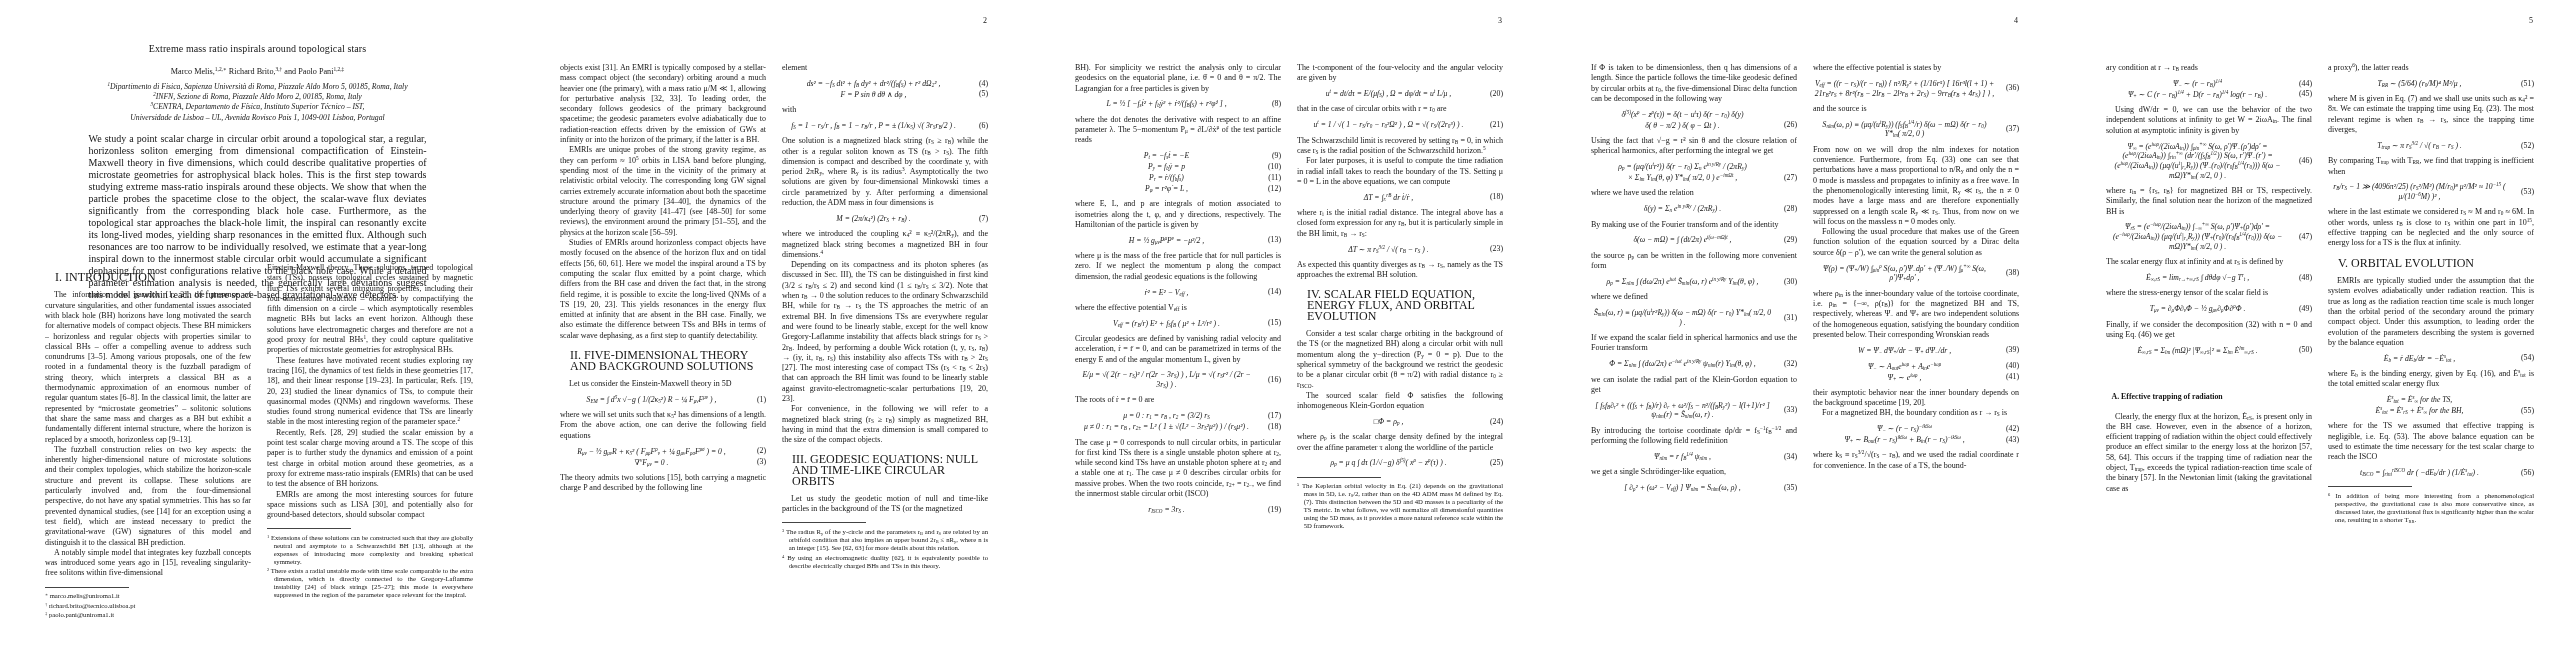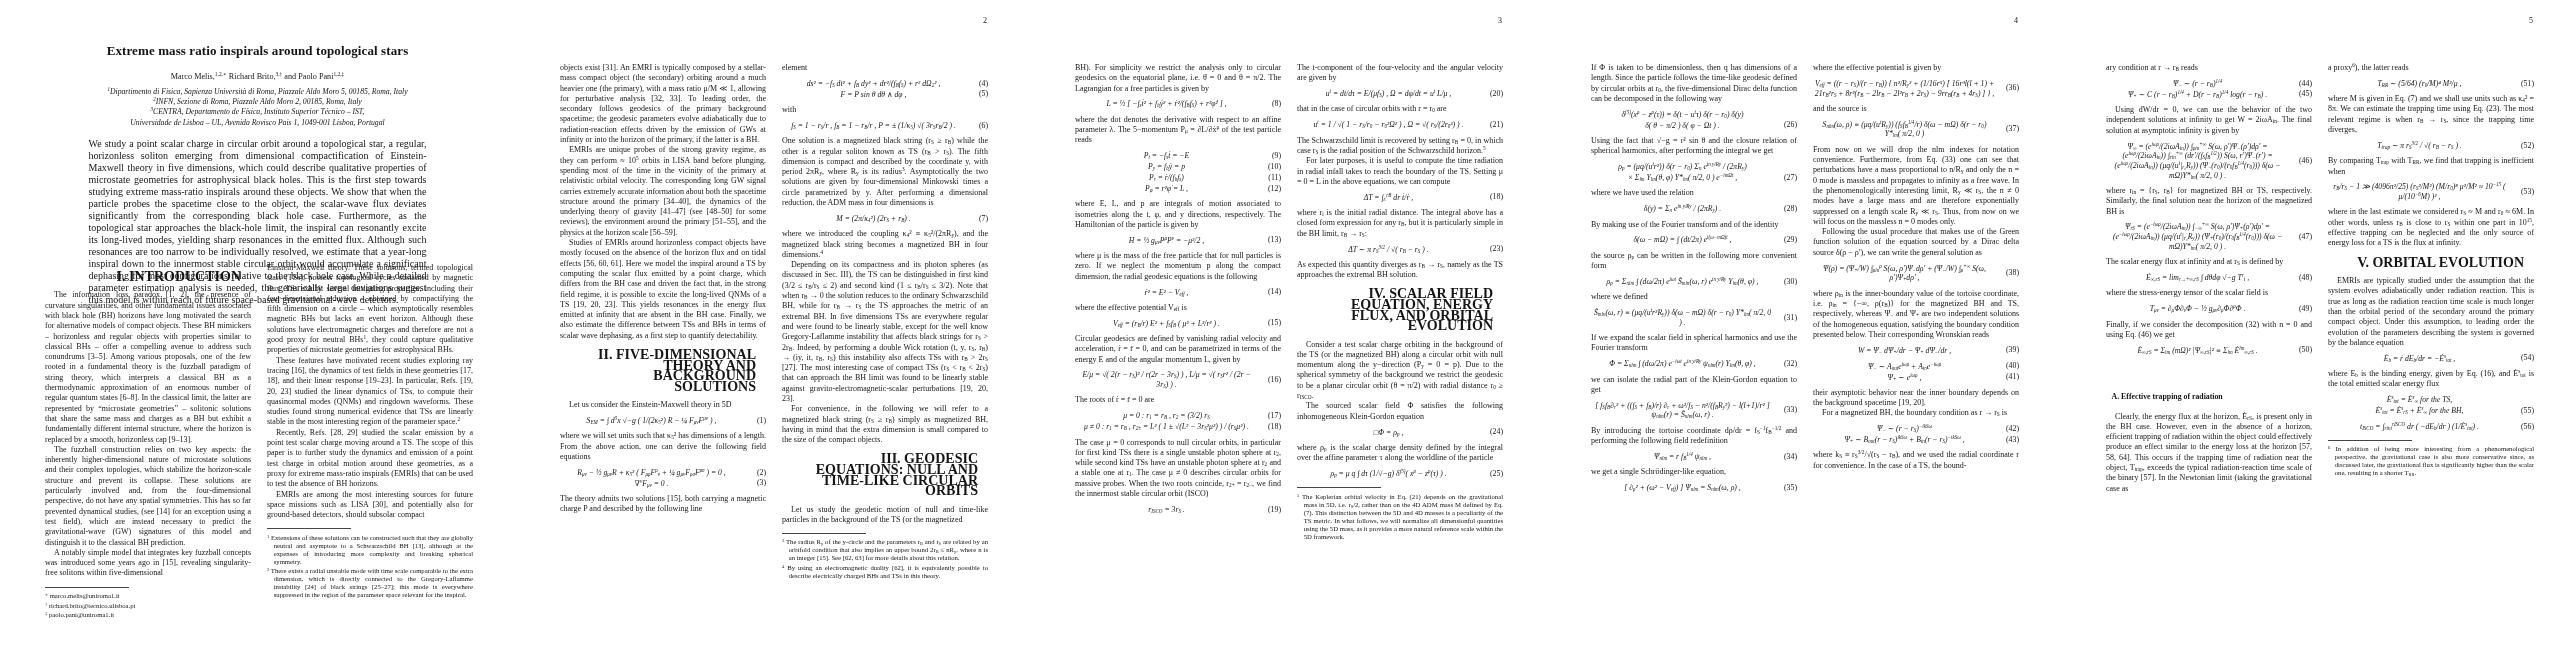--- a/index.html
+++ b/index.html
@@ -9,36 +9,36 @@
   #doc{position:absolute;inset:0;}
   .page{position:absolute;top:0;width:515px;height:667px;background:#fff;overflow:hidden;}
   .pagenum{position:absolute;top:15.6px;right:43px;font-size:8px;}
   .col{position:absolute;width:206px;text-align:justify;font-size:8px;line-height:10.3px;margin-top:23px;}
   .col-left{left:45px;}
   .col-right{left:267px;}
   .col-top{top:40px;bottom:11px;}
   .col-p1{top:240px;bottom:11px;}
   .para{margin:0;}
   .para.ind{text-indent:9px;}
-  .shead{font-weight:bold;text-align:right;margin:9px 10px 7.8px 10px;line-height:10.6px;font-size:14px;}
+  .shead{font-weight:normal;text-align:left;margin:9px 10px 7.8px 10px;line-height:10.6px;font-size:12px;}
   .sshead{font-weight:bold;text-align:left;margin:14.5px 5.6px 9px 5.6px;font-size:7.8px;}
   .eq{display:flex;align-items:center;margin:5px 0;}
   .eqlines{flex:1;min-width:0;}
   .eqrow{display:flex;align-items:center;}
   .eqbody{flex:1;text-align:center;font-style:italic;font-size:7.7px;line-height:9.7px;padding:0.6px 1.1px;}
   .eqnum{width:23px;text-align:right;font-style:normal;font-size:7.8px;flex:none;}
   sup,sub{font-size:0.66em;line-height:0;}
   sup{vertical-align:0.5em;}
   sub{vertical-align:-0.28em;}
   .fnrule{border-top:0.6px solid #444;width:84px;margin:7.8px 0 4.4px 0;height:0;}
   .fnote{font-size:6.7px;line-height:8px;margin:0 0 1.7px 0;padding-left:6.7px;text-indent:-6.7px;}
   .spacer{width:100%;}
   
   .p1head{position:absolute;left:0;top:0;width:515px;}
-  .title{text-align:center;font-size:13px;margin-top:43px;font-weight:bold;letter-spacing:0.1px;}
+  .title{text-align:center;font-size:10px;margin-top:43px;font-weight:normal;letter-spacing:0.1px;}
   .authors{text-align:center;font-size:8.2px;margin-top:13.3px;}
   .affil{text-align:center;font-style:italic;font-size:7.7px;line-height:10.2px;}
   .affil-first{margin-top:5.6px;}
   .abstract{margin:10px auto 0 auto;width:338px;text-align:justify;font-size:10px;line-height:12px;}
   
   .watermark{position:absolute;left:15.6px;top:146px;width:52px;height:445px;
              display:flex;align-items:center;justify-content:center;pointer-events:none;}
   .watermark span{transform:rotate(-90deg);white-space:nowrap;
                   font-family:"Liberation Sans","DejaVu Sans",sans-serif;
                   font-size:18.3px;letter-spacing:0.3px;color:#9c9c9c;}
@@ -404,21 +404,21 @@
         <div class="eq">
           <div class="eqlines">
             <div class="eqrow">
               <span class="eqbody">[ ∂<sub>ρ</sub>² + (ω² − V<sub>eff</sub>) ] Ψ<sub>nlm</sub> = S<sub>nlm</sub>(ω, ρ) ,</span>
               <span class="eqnum">(35)</span>
             </div>
           </div>
         </div>
       </div>
       <div class="col col-right col-top">
-        <div class="para">where the effective potential is given by</div>
+        <div class="para">where the effective potential is states by</div>
         <div class="eq">
           <div class="eqlines">
             <div class="eqrow">
               <span class="eqbody">V<sub>eff</sub> = ((r − r<sub>S</sub>)/(r − r<sub>B</sub>)) { n²/R<sub>y</sub>² + (1/16r⁵) [ 16r³l(l + 1) + 21r<sub>B</sub>²r<sub>S</sub> + 8r²(r<sub>B</sub> − 2lr<sub>B</sub> − 2l²r<sub>B</sub> + 2r<sub>S</sub>) − 9rr<sub>B</sub>(r<sub>B</sub> + 4r<sub>S</sub>) ] } ,</span>
               <span class="eqnum">(36)</span>
             </div>
           </div>
         </div>
         <div class="para">and the source is</div>
         <div class="eq">
@@ -587,20 +587,21 @@
             <div class="eqrow">
               <span class="eqbody">Ė<sup>s</sup><sub>tot</sub> = Ė<sup>s</sup><sub>∞</sub>          for the TS,</span>
               <span class="eqnum"></span>
             </div>
             <div class="eqrow">
               <span class="eqbody">Ė<sup>s</sup><sub>tot</sub> = Ė<sup>s</sup><sub>rS</sub> + Ė<sup>s</sup><sub>∞</sub>          for the BH,</span>
               <span class="eqnum">(55)</span>
             </div>
           </div>
         </div>
+        <div class="para">where for the TS we assumed that effective trapping is negligible, i.e.  Eq. (53). The above balance equation can be used to estimate the time necessary for the test scalar charge to reach the ISCO</div>
         <div class="eq">
           <div class="eqlines">
             <div class="eqrow">
               <span class="eqbody">t<sub>ISCO</sub> = ∫<sub>rini</sub><sup>rISCO</sup> dr ( −dE<sub>b</sub>/dr ) (1/Ė<sup>s</sup><sub>tot</sub>) .</span>
               <span class="eqnum">(56)</span>
             </div>
           </div>
         </div>
         <div class="fnrule"></div>
         <div class="fnote"><sup>6</sup> In addition of being more interesting from a phenomenological perspective, the gravitational case is also more conservative since, as discussed later, the gravitational flux is significantly higher than the scalar one, resulting in a shorter T<sub>RR</sub>.</div>

